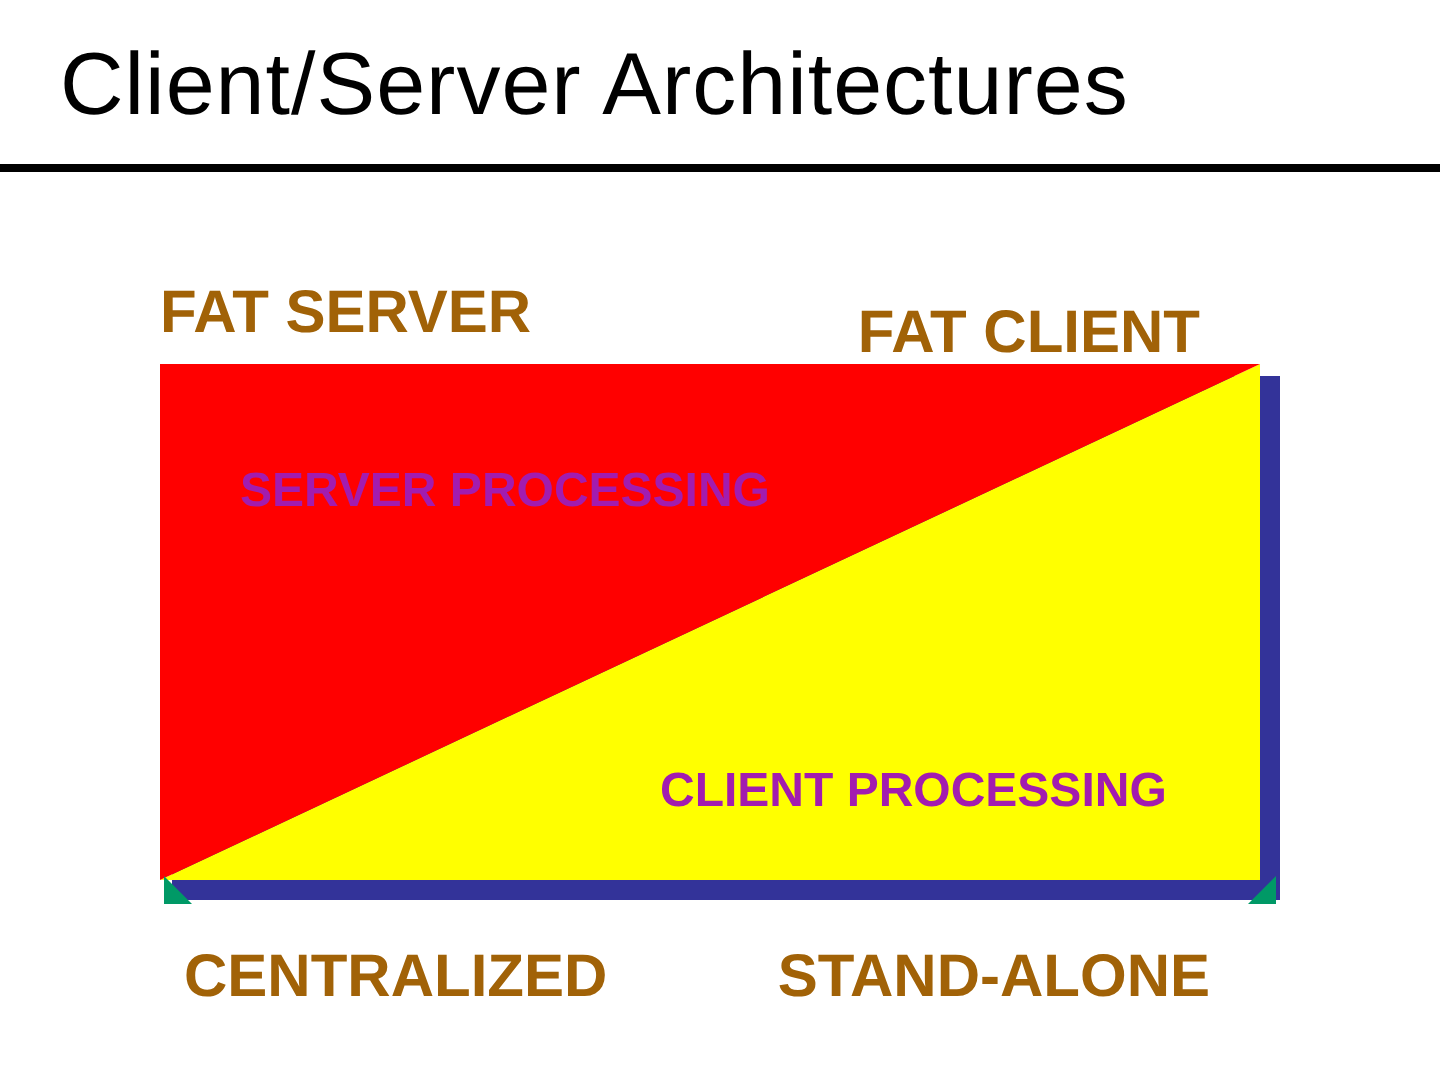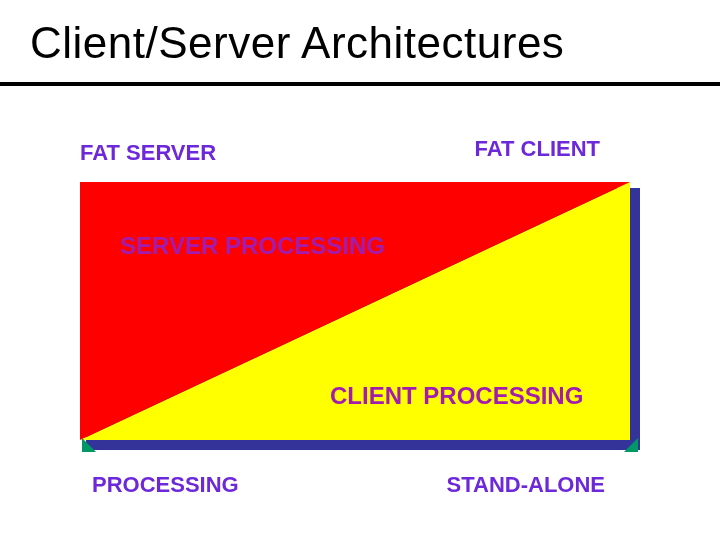--- a/index.html
+++ b/index.html
@@ -31,25 +31,25 @@
     left: 0;
     top: 82px;
     width: 720px;
     height: 4px;
     background: #000;
   }
   .label-tl, .label-tr, .label-bl, .label-br {
     position: absolute;
     font-family: Arial, sans-serif;
     font-weight: 700;
-    font-size: 22px;
-    color: #6d28d9;
+    font-size: 30px;
+    color: #a16207;
   }
   .label-tl { left: 80px;  top: 140px; }
-  .label-tr { right: 80px; top: 136px; }
+  .label-tr { right: 80px; top: 150px; }
   .label-bl { left: 92px;  top: 472px; }
   .label-br { right: 75px; top: 472px; text-align: right; }
 
   .diagram {
     position: absolute;
     left: 80px;
     top: 182px;
     width: 560px;
     height: 268px;
   }
@@ -108,16 +108,16 @@
 
       <polygon points="0,0 550,0 0,258" fill="#ff0000"></polygon>
     </svg>
     <div class="inner-label inner-server">SERVER PROCESSING</div>
     <div class="inner-label inner-client">CLIENT PROCESSING</div>
   </div>
 
   <div class="corner-arrow corner-bl"></div>
   <div class="corner-arrow corner-br"></div>
 
-  <div class="label-bl">PROCESSING</div>
+  <div class="label-bl">CENTRALIZED</div>
   <div class="label-br">STAND-ALONE</div>
 
 </div>
 
 </body></html>

